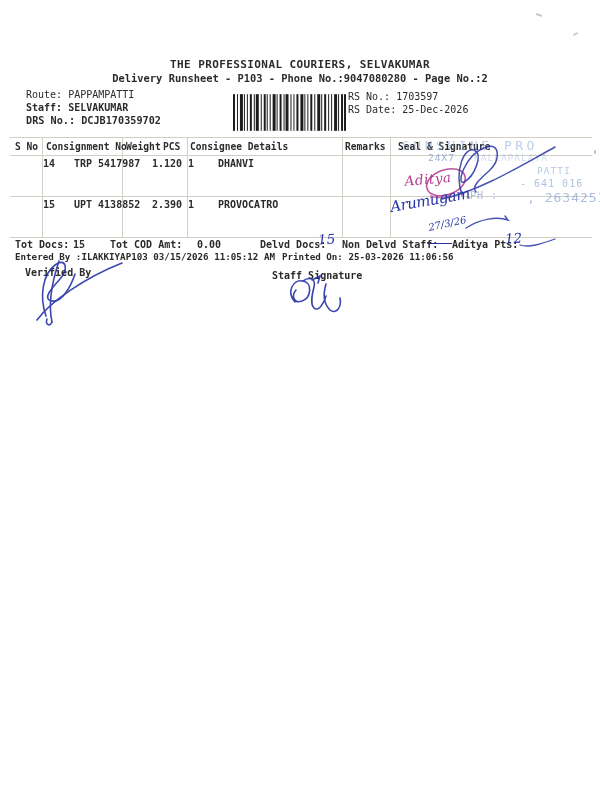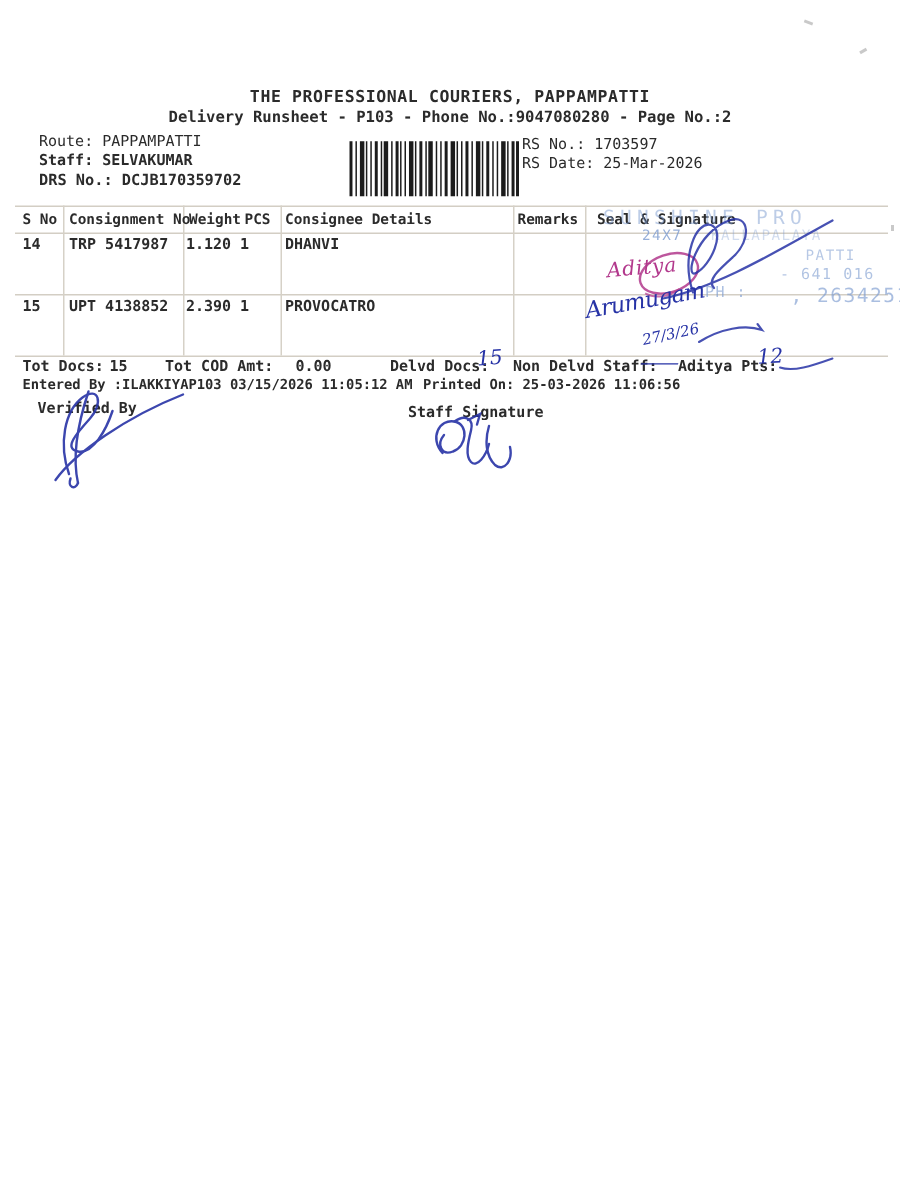--- a/index.html
+++ b/index.html
@@ -3,32 +3,32 @@
 <meta charset="utf-8">
 <style>
   html,body{margin:0;padding:0;background:#ffffff;}
   .page{position:relative;width:600px;height:800px;background:#fff;overflow:hidden;
         font-family:"DejaVu Sans Mono",monospace;color:#2b2b2b;}
   .abs{position:absolute;white-space:pre;}
   .b{font-weight:bold;}
   .hline{position:absolute;left:0;right:0;height:1px;background:#d3cec4;}
   .vline{position:absolute;top:0;bottom:0;width:1px;background:#d6d1c7;}
   .th{font-size:9.6px;font-weight:bold;}
-  .td{font-size:10px;font-weight:bold;}
+  .td{font-size:10px;font-weight:bold;margin-left:28px;}
   .stamp{color:#7d9cd0;font-weight:normal;letter-spacing:1px;}
   .hand{font-family:"DejaVu Serif",serif;font-style:italic;color:#2733a6;}
   svg{overflow:visible;}
   .speck{position:absolute;background:rgba(60,60,60,.28);}
 </style>
 </head>
 <body>
 
 <div class="page">
 
-  <div class="abs b" style="left:0;right:0;top:58px;text-align:center;font-size:11px;letter-spacing:.4px">THE PROFESSIONAL COURIERS, PAPPAMPATTI</div>
+  <div class="abs b" style="left:0;right:0;top:58px;text-align:center;font-size:11px;letter-spacing:.4px">THE PROFESSIONAL COURIERS, SELVAKUMAR</div>
   <div class="abs b" style="left:0;right:0;top:72px;text-align:center;font-size:10.4px">Delivery Runsheet - P103 - Phone No.:9047080280 - Page No.:2</div>
 
   <div class="abs" style="left:26px;top:89px;font-size:10px">Route: PAPPAMPATTI</div>
   <div class="abs b" style="left:26px;top:102px;font-size:10px">Staff: SELVAKUMAR</div>
   <div class="abs b" style="left:26px;top:115px;font-size:10.2px">DRS No.: DCJB170359702</div>
 
   <svg class="abs" style="left:233px;top:94px" width="113" height="37" viewBox="0 0 114 37">
     <g fill="#1c1c1c">
       <rect x="0" y="0" width="2" height="37"></rect>
         <rect x="4" y="0" width="1" height="37"></rect>
@@ -61,21 +61,21 @@
       <rect x="96" y="0" width="1" height="37"></rect>
         <rect x="99" y="0" width="1" height="37"></rect>
       <rect x="102" y="0" width="3" height="37"></rect>
         <rect x="106" y="0" width="1" height="37"></rect>
       <rect x="109" y="0" width="2" height="37"></rect>
         <rect x="112" y="0" width="2" height="37"></rect>
     </g>
   </svg>
 
   <div class="abs" style="left:348px;top:91px;font-size:10px">RS No.: 1703597</div>
-  <div class="abs" style="left:348px;top:104px;font-size:10px">RS Date: 25-Mar-2026</div>
+  <div class="abs" style="left:348px;top:104px;font-size:10px">RS Date: 25-Dec-2026</div>
 
   <div class="abs" style="left:10px;top:137px;width:582px;height:100px">
     <div class="hline" style="top:0"></div>
     <div class="hline" style="top:18px"></div>
     <div class="hline" style="top:59px"></div>
     <div class="hline" style="top:100px"></div>
     <div class="vline" style="left:32px"></div>
     <div class="vline" style="left:112px"></div>
     <div class="vline" style="left:177px"></div>
     <div class="vline" style="left:332px"></div>

